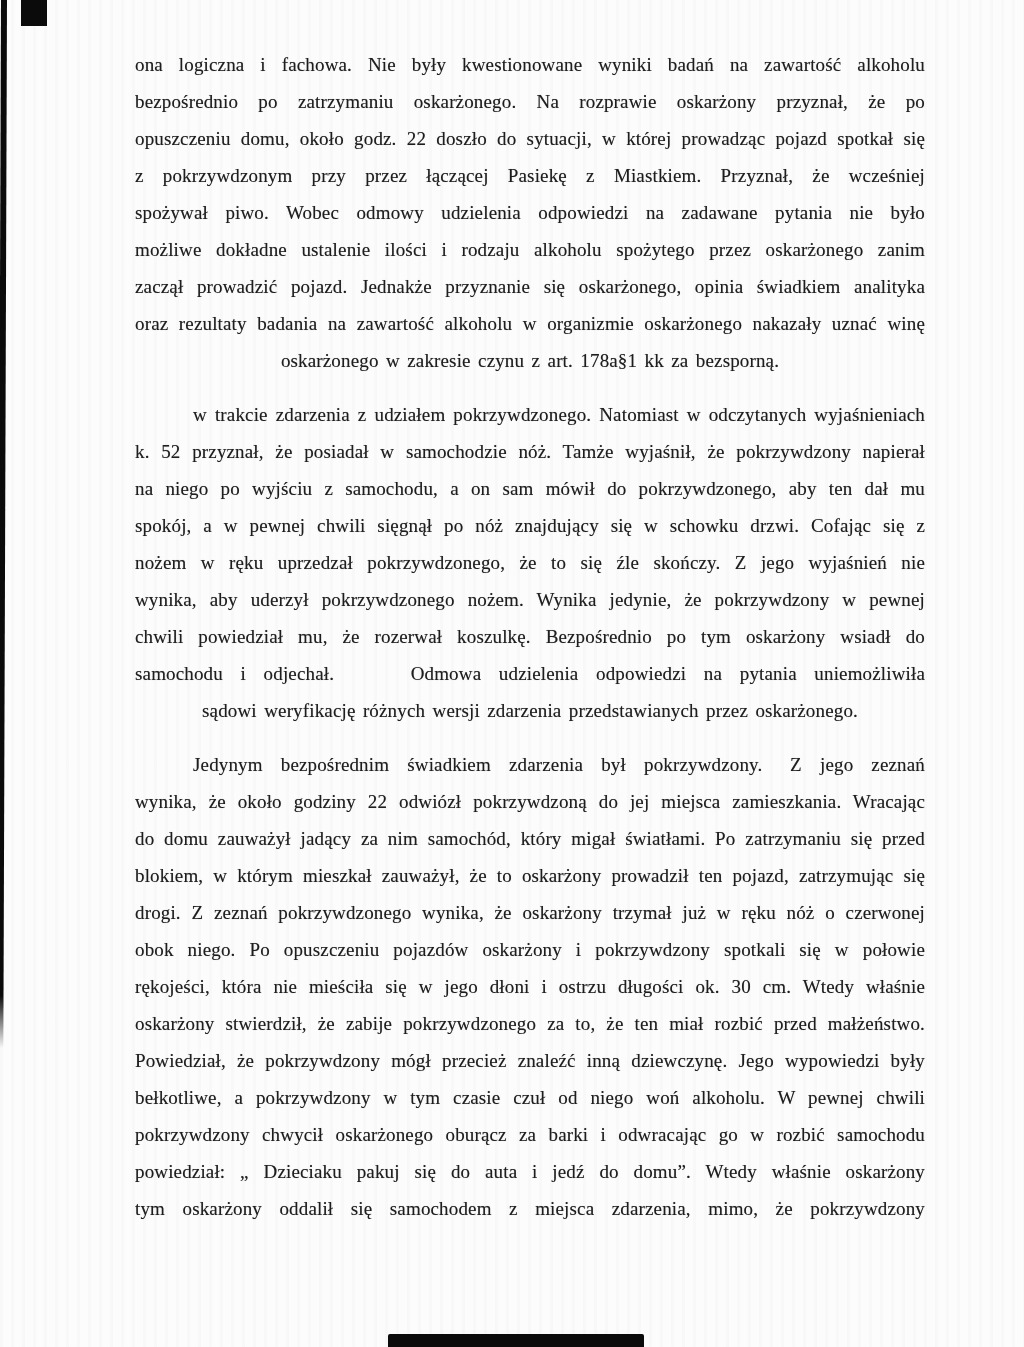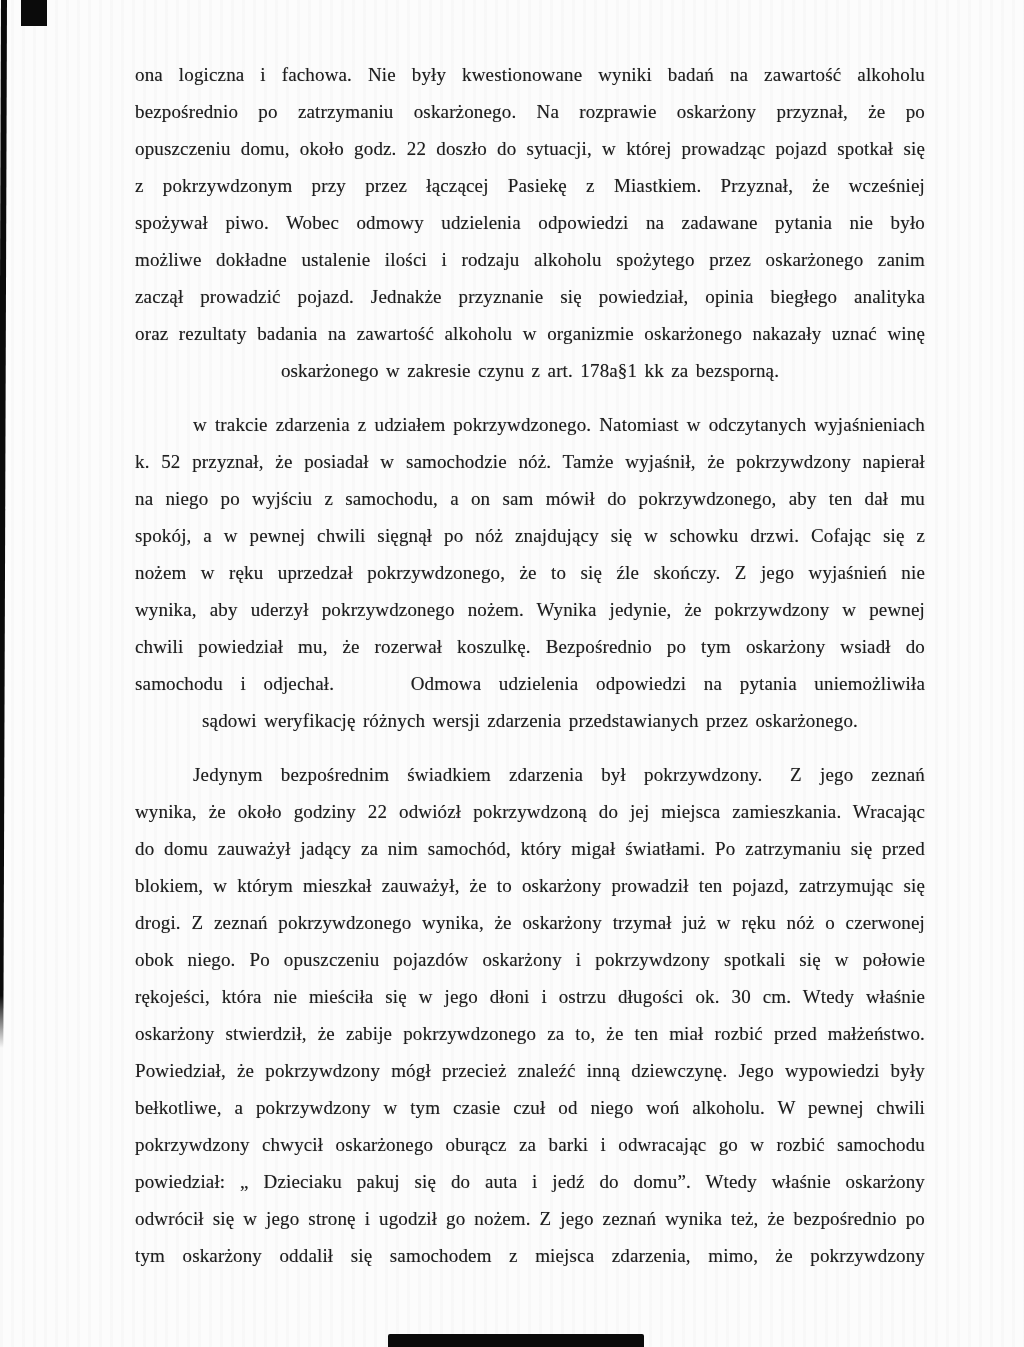--- a/index.html
+++ b/index.html
@@ -22,21 +22,21 @@
     inset: 0;
     background: repeating-linear-gradient(
       90deg,
       rgba(0,0,0,0.015) 0px, rgba(0,0,0,0.015) 3px,
       rgba(0,0,0,0.0)  3px, rgba(0,0,0,0.0)  11px);
     pointer-events: none;
   }
   .textblock {
     position: absolute;
     left: 135px;
-    top: 56px;
+    top: 46px;
     width: 790px;
     font-size: 19px;
     color: var(--color-ink, #1e1e1e);
     word-spacing: 2.5px;
     letter-spacing: 0.15px;
   }
   .para { margin: 0 0 17px 0; }
   .para.indent .line:first-child { text-indent: 58px; }
   .line {
     height: 37px;
@@ -76,21 +76,21 @@
   <div class="artifact corner"></div>
   <div class="artifact bottom"></div>
   <div class="textblock">
       <div class="para">
         <div class="line justify">ona logiczna i fachowa. Nie były kwestionowane wyniki badań na zawartość alkoholu</div>
         <div class="line justify">bezpośrednio po zatrzymaniu oskarżonego. Na rozprawie oskarżony przyznał, że po</div>
         <div class="line justify">opuszczeniu domu, około godz. 22 doszło do sytuacji, w której prowadząc pojazd spotkał się</div>
         <div class="line justify">z pokrzywdzonym przy przez łączącej Pasiekę z Miastkiem. Przyznał, że wcześniej</div>
         <div class="line justify">spożywał piwo. Wobec odmowy udzielenia odpowiedzi na zadawane pytania nie było</div>
         <div class="line justify">możliwe dokładne ustalenie ilości i rodzaju alkoholu spożytego przez oskarżonego zanim</div>
-        <div class="line justify">zaczął prowadzić pojazd. Jednakże przyznanie się powiedział, opinia biegłego analityka</div>
+        <div class="line justify">zaczął prowadzić pojazd. Jednakże przyznanie się oskarżonego, opinia świadkiem analityka</div>
         <div class="line justify">oraz rezultaty badania na zawartość alkoholu w organizmie oskarżonego nakazały uznać winę</div>
         <div class="line plain">oskarżonego w zakresie czynu z art. 178a§1 kk za bezsporną.</div>
       </div>
       <div class="para indent">
         <div class="line justify">w trakcie zdarzenia z udziałem pokrzywdzonego. Natomiast w odczytanych wyjaśnieniach z</div>
         <div class="line justify">k. 52 przyznał, że posiadał w samochodzie nóż. Tamże wyjaśnił, że pokrzywdzony napierał</div>
         <div class="line justify">na niego po wyjściu z samochodu, a on sam mówił do pokrzywdzonego, aby ten dał mu</div>
         <div class="line justify">spokój, a w pewnej chwili sięgnął po nóż znajdujący się w schowku drzwi. Cofając się z</div>
         <div class="line justify">nożem w ręku uprzedzał pokrzywdzonego, że to się źle skończy. Z jego wyjaśnień nie</div>
         <div class="line justify">wynika, aby uderzył pokrzywdzonego nożem. Wynika jedynie, że pokrzywdzony w pewnej</div>
@@ -104,17 +104,16 @@
         <div class="line justify">do domu zauważył jadący za nim samochód, który migał światłami. Po zatrzymaniu się przed</div>
         <div class="line justify">blokiem, w którym mieszkał zauważył, że to oskarżony prowadził ten pojazd, zatrzymując się</div>
         <div class="line justify">drogi. Z zeznań pokrzywdzonego wynika, że oskarżony trzymał już w ręku nóż o czerwonej</div>
         <div class="line justify">obok niego. Po opuszczeniu pojazdów oskarżony i pokrzywdzony spotkali się w połowie</div>
         <div class="line justify">rękojeści, która nie mieściła się w jego dłoni i ostrzu długości ok. 30 cm. Wtedy właśnie</div>
         <div class="line justify">oskarżony stwierdził, że zabije pokrzywdzonego za to, że ten miał rozbić przed małżeństwo.</div>
         <div class="line justify">Powiedział, że pokrzywdzony mógł przecież znaleźć inną dziewczynę. Jego wypowiedzi były</div>
         <div class="line justify">bełkotliwe, a pokrzywdzony w tym czasie czuł od niego woń alkoholu. W pewnej chwili</div>
         <div class="line justify">pokrzywdzony chwycił oskarżonego oburącz za barki i odwracając go w rozbić samochodu</div>
         <div class="line justify">powiedział: „ Dzieciaku pakuj się do auta i jedź do domu”. Wtedy właśnie oskarżony</div>
-        <div class="line justify">odwrócił się w jego stronę i ugodził go nożem. Z jego zeznań wynika też, że bezpośrednio po</div>
         <div class="line justify">tym oskarżony oddalił się samochodem z miejsca zdarzenia, mimo, że pokrzywdzony</div>
       </div>
     </div>
 </div>
 
 </body></html>

